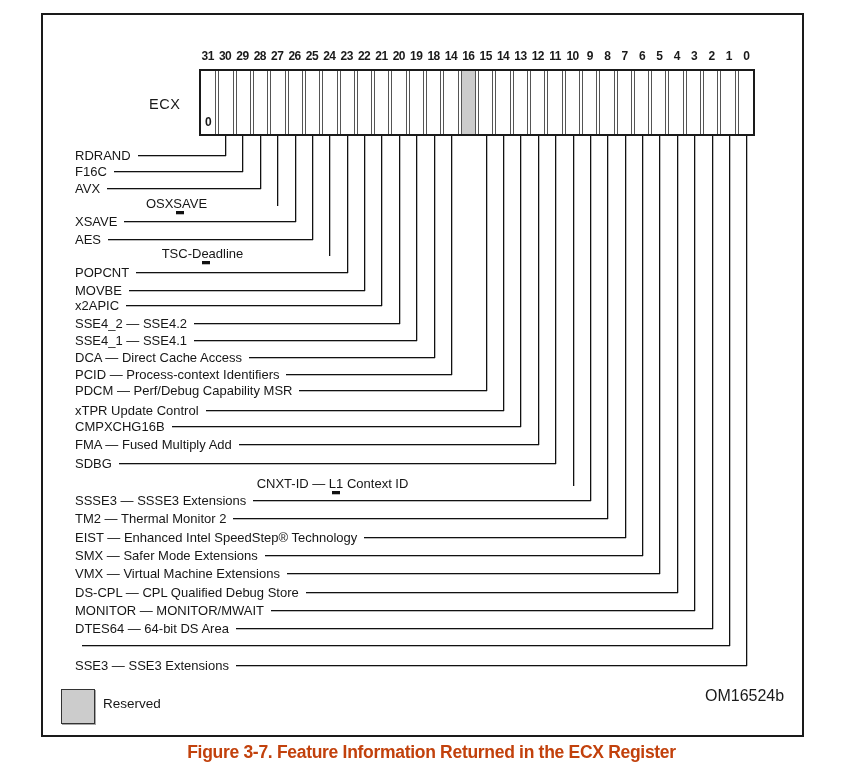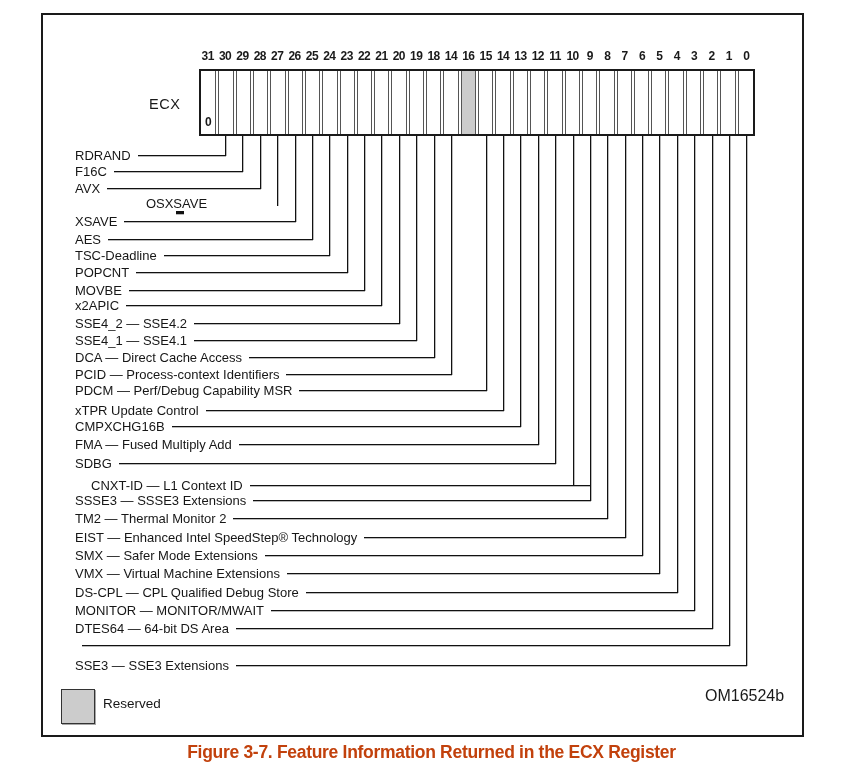--- a/index.html
+++ b/index.html
@@ -136,21 +136,21 @@
         <div class="lblrow" style="left: 32px; top: 197px; width: 221px;">
           <span class="lbltext">XSAVE</span>
           <span class="lead"></span>
         </div>
         <div class="vline" style="left: 269px; top: 121px; height: 104px;"></div>
         <div class="lblrow" style="left: 32px; top: 215px; width: 238px;">
           <span class="lbltext">AES</span>
           <span class="lead"></span>
         </div>
         <div class="vline" style="left: 286px; top: 121px; height: 120px;"></div>
-        <div class="lblrow" style="left: 32px; top: 231px; width: 255px;">
+        <div class="lblrow" style="left: 32px; top: 231px; width: 255px; flex-direction: column;">
           <span class="lbltext">TSC-Deadline</span>
           <span class="lead"></span>
         </div>
         <div class="vline" style="left: 304px; top: 121px; height: 137px;"></div>
         <div class="lblrow" style="left: 32px; top: 248px; width: 273px;">
           <span class="lbltext">POPCNT</span>
           <span class="lead"></span>
         </div>
         <div class="vline" style="left: 321px; top: 121px; height: 155px;"></div>
         <div class="lblrow" style="left: 32px; top: 266px; width: 290px;">
@@ -201,21 +201,21 @@
         <div class="lblrow" style="left: 32px; top: 420px; width: 464px;">
           <span class="lbltext">FMA — Fused Multiply Add</span>
           <span class="lead"></span>
         </div>
         <div class="vline" style="left: 512px; top: 121px; height: 328px;"></div>
         <div class="lblrow" style="left: 32px; top: 439px; width: 481px;">
           <span class="lbltext">SDBG</span>
           <span class="lead"></span>
         </div>
         <div class="vline" style="left: 530px; top: 121px; height: 350px;"></div>
-        <div class="lblrow" style="left: 48px; top: 461px; width: 499px;">
+        <div class="lblrow" style="left: 40px; top: 461px; width: 499px; flex-direction: column;">
           <span class="lbltext">CNXT-ID — L1 Context ID</span>
           <span class="lead"></span>
         </div>
         <div class="vline" style="left: 547px; top: 121px; height: 365px;"></div>
         <div class="lblrow" style="left: 32px; top: 476px; width: 516px;">
           <span class="lbltext">SSSE3 — SSSE3 Extensions</span>
           <span class="lead"></span>
         </div>
         <div class="vline" style="left: 564px; top: 121px; height: 383px;"></div>
         <div class="lblrow" style="left: 32px; top: 494px; width: 533px;">

